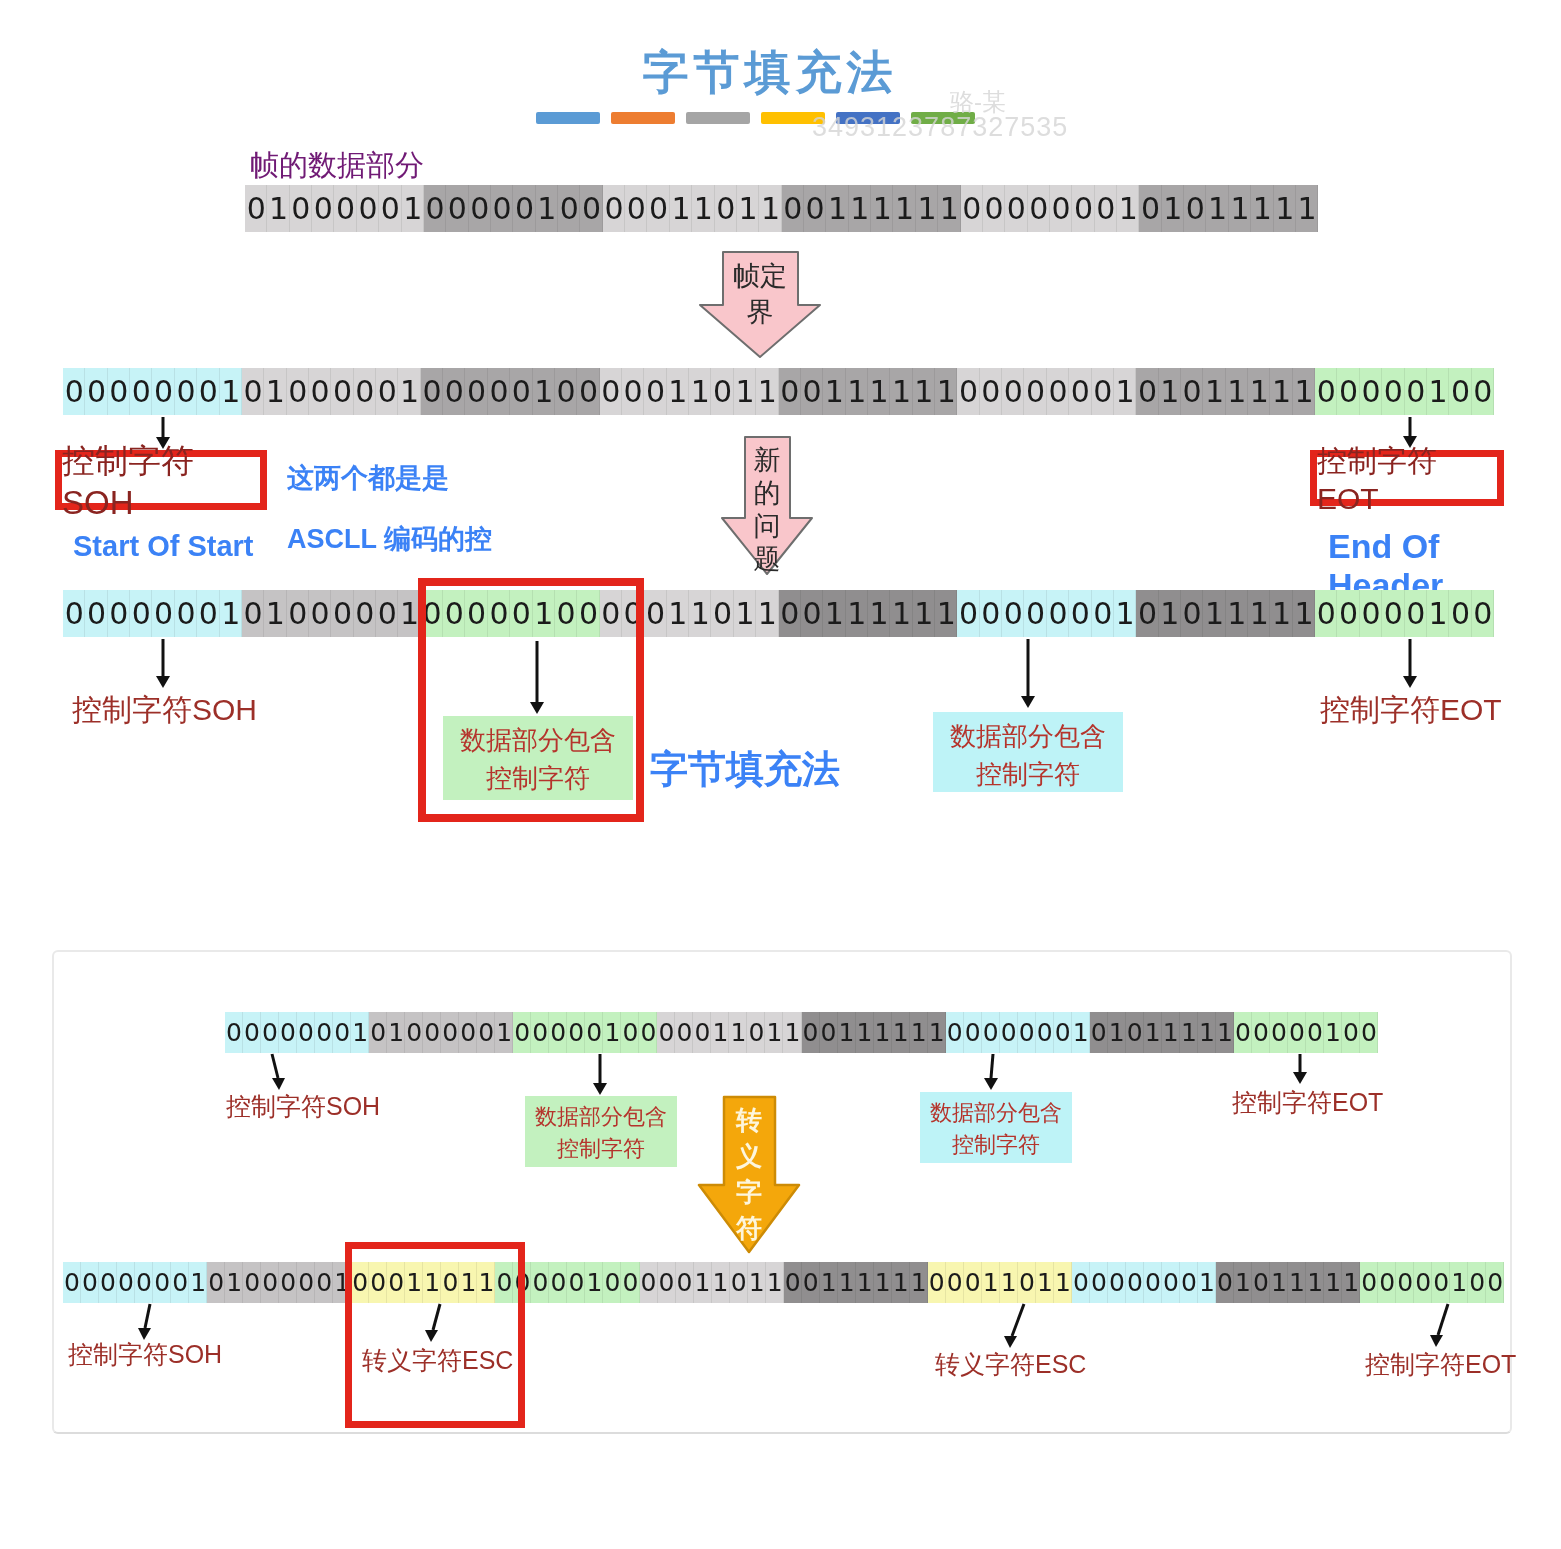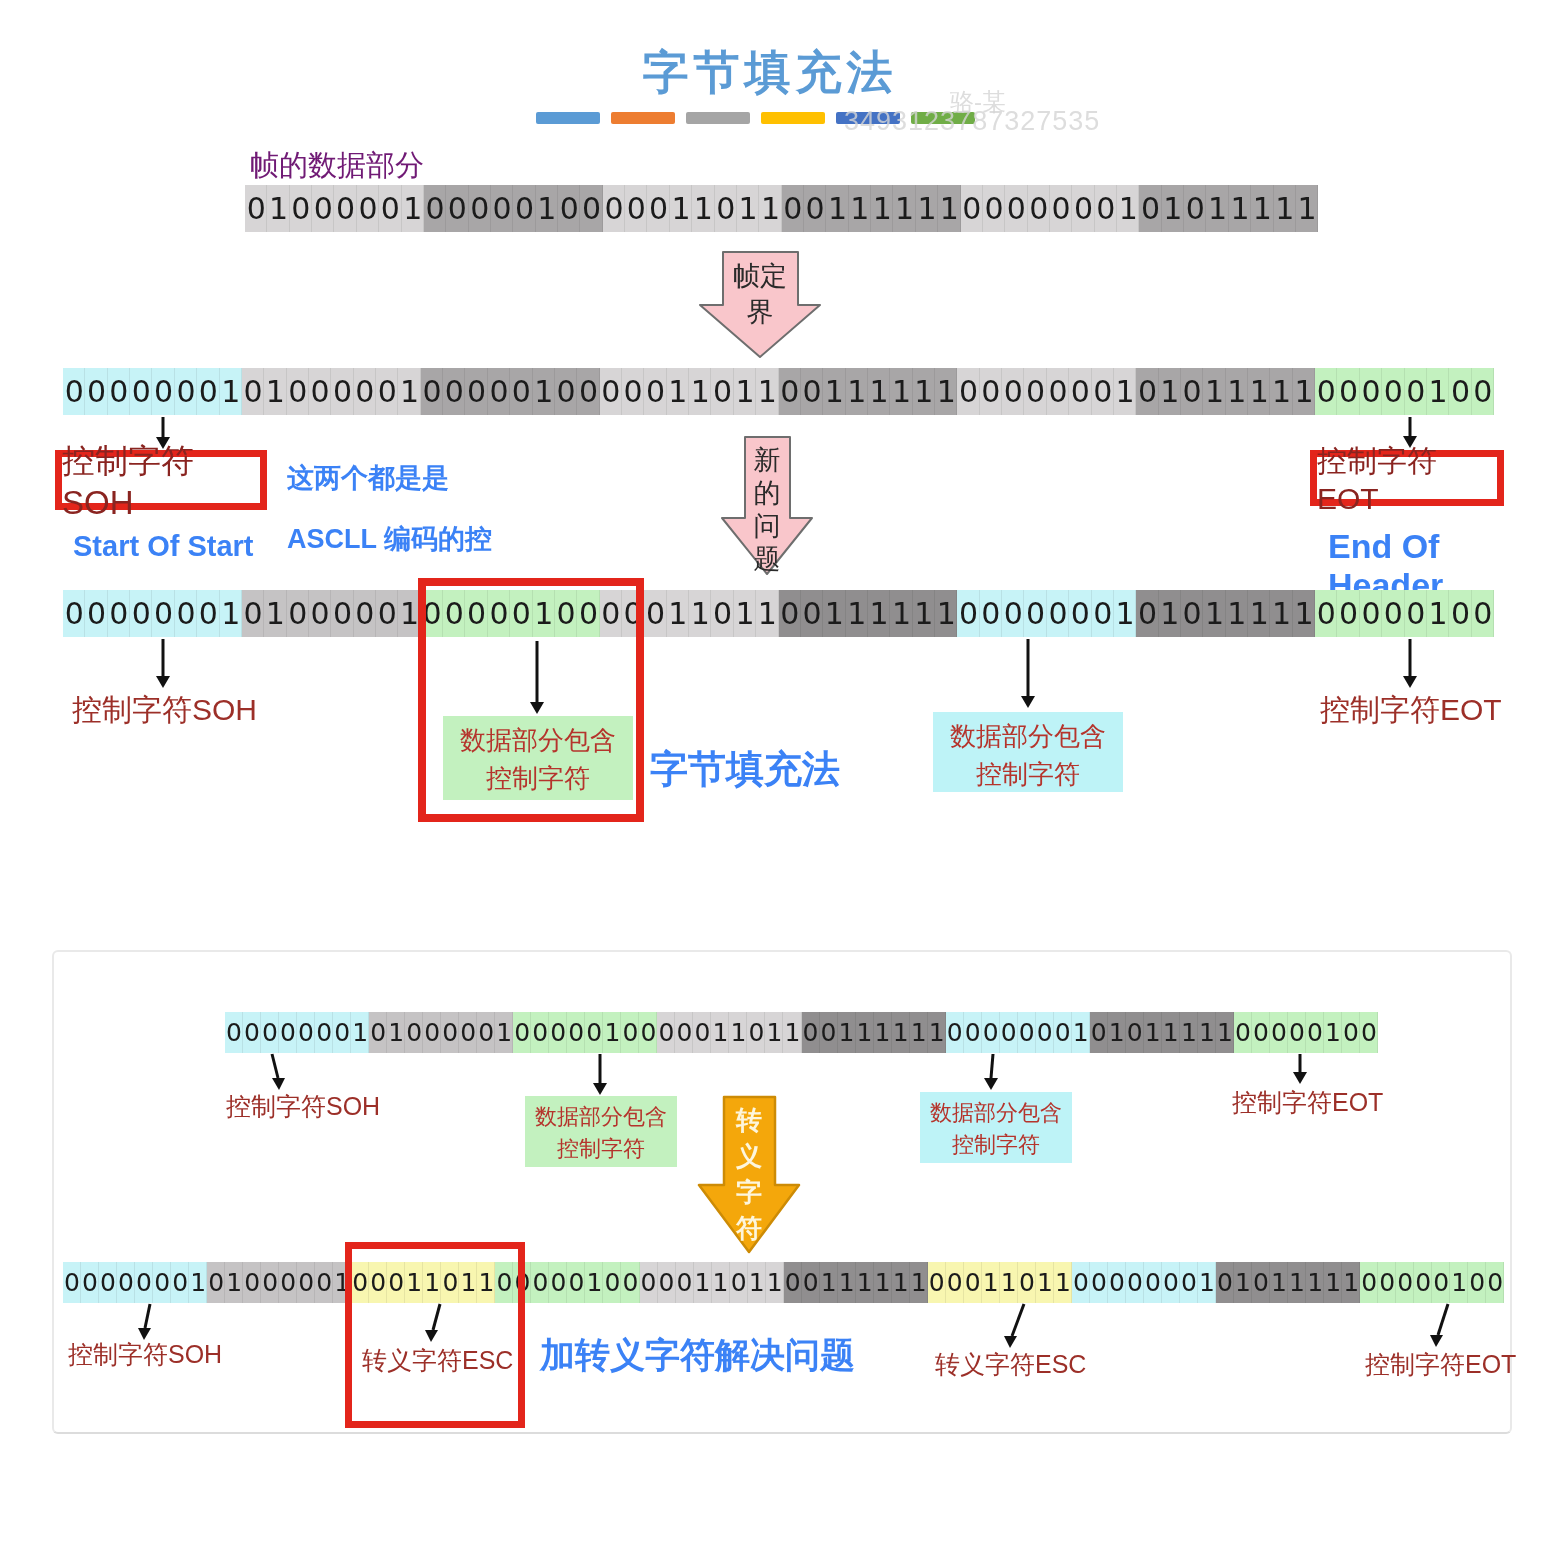--- a/index.html
+++ b/index.html
@@ -5,21 +5,21 @@
   html,body{margin:0;padding:0;background:#ffffff;}
   #canvas{position:relative;width:1561px;height:1549px;background:#ffffff;overflow:hidden;
           font-family:"Liberation Sans","DejaVu Sans",sans-serif;}
   .abs{position:absolute;}
   .title{left:520px;top:42px;width:500px;text-align:center;font-size:46px;font-weight:bold;
          letter-spacing:5px;color:#5b9bd5;}
   .bars{left:536px;top:112px;display:flex;gap:11px;}
   .bar{width:64px;height:12px;border-radius:2px;}
   .wm{color:#d5d5d5;opacity:.8;z-index:5;}
   .wm1{left:950px;top:86px;font-size:24px;}
-  .wm2{left:812px;top:106px;font-size:27px;letter-spacing:1px;margin-left:32px;}
+  .wm2{left:812px;top:112px;font-size:27px;letter-spacing:1px;}
   .cap{left:250px;top:146px;font-size:29px;color:#701a75;}
   .binrow{position:absolute;display:flex;font-family:"DejaVu Sans",sans-serif;color:#1b1b1b;}
   .binrow .byte{display:flex;}
   .binrow .bit{text-align:center;box-shadow:inset -1px 0 0 rgba(0,0,0,0.07);}
   .large{height:47px;font-size:30px;}
   .large .bit{width:22.36px;line-height:47px;}
   .small{height:41px;font-size:25px;}
   .small .bit{width:18.03px;line-height:41px;}
   .redbox{position:absolute;border:7px solid #e3251b;}
   .boxlabel{display:flex;align-items:center;justify-content:center;color:#8a2420;}
@@ -565,17 +565,16 @@
         <span class="bit">0</span>
         <span class="bit">1</span>
         <span class="bit">0</span>
         <span class="bit">0</span>
       </span>
     </div>
   <div class="redbox" style="left:345px;top:1242px;width:166px;height:172px;"></div>
 
   <div class="lbl" style="left:68px;top:1338px;font-size:25px;">控制字符SOH</div>
   <div class="lbl" style="left:362px;top:1344px;font-size:25px;">转义字符ESC</div>
-  <div class="boldred" style="left:540px;top:1332px;font-size:35px;">加转义字符解决问题</div>
   <div class="lbl" style="left:935px;top:1348px;font-size:25px;">转义字符ESC</div>
   <div class="lbl" style="left:1365px;top:1348px;font-size:25px;">控制字符EOT</div>
 
 </div>
 
 </body></html>

